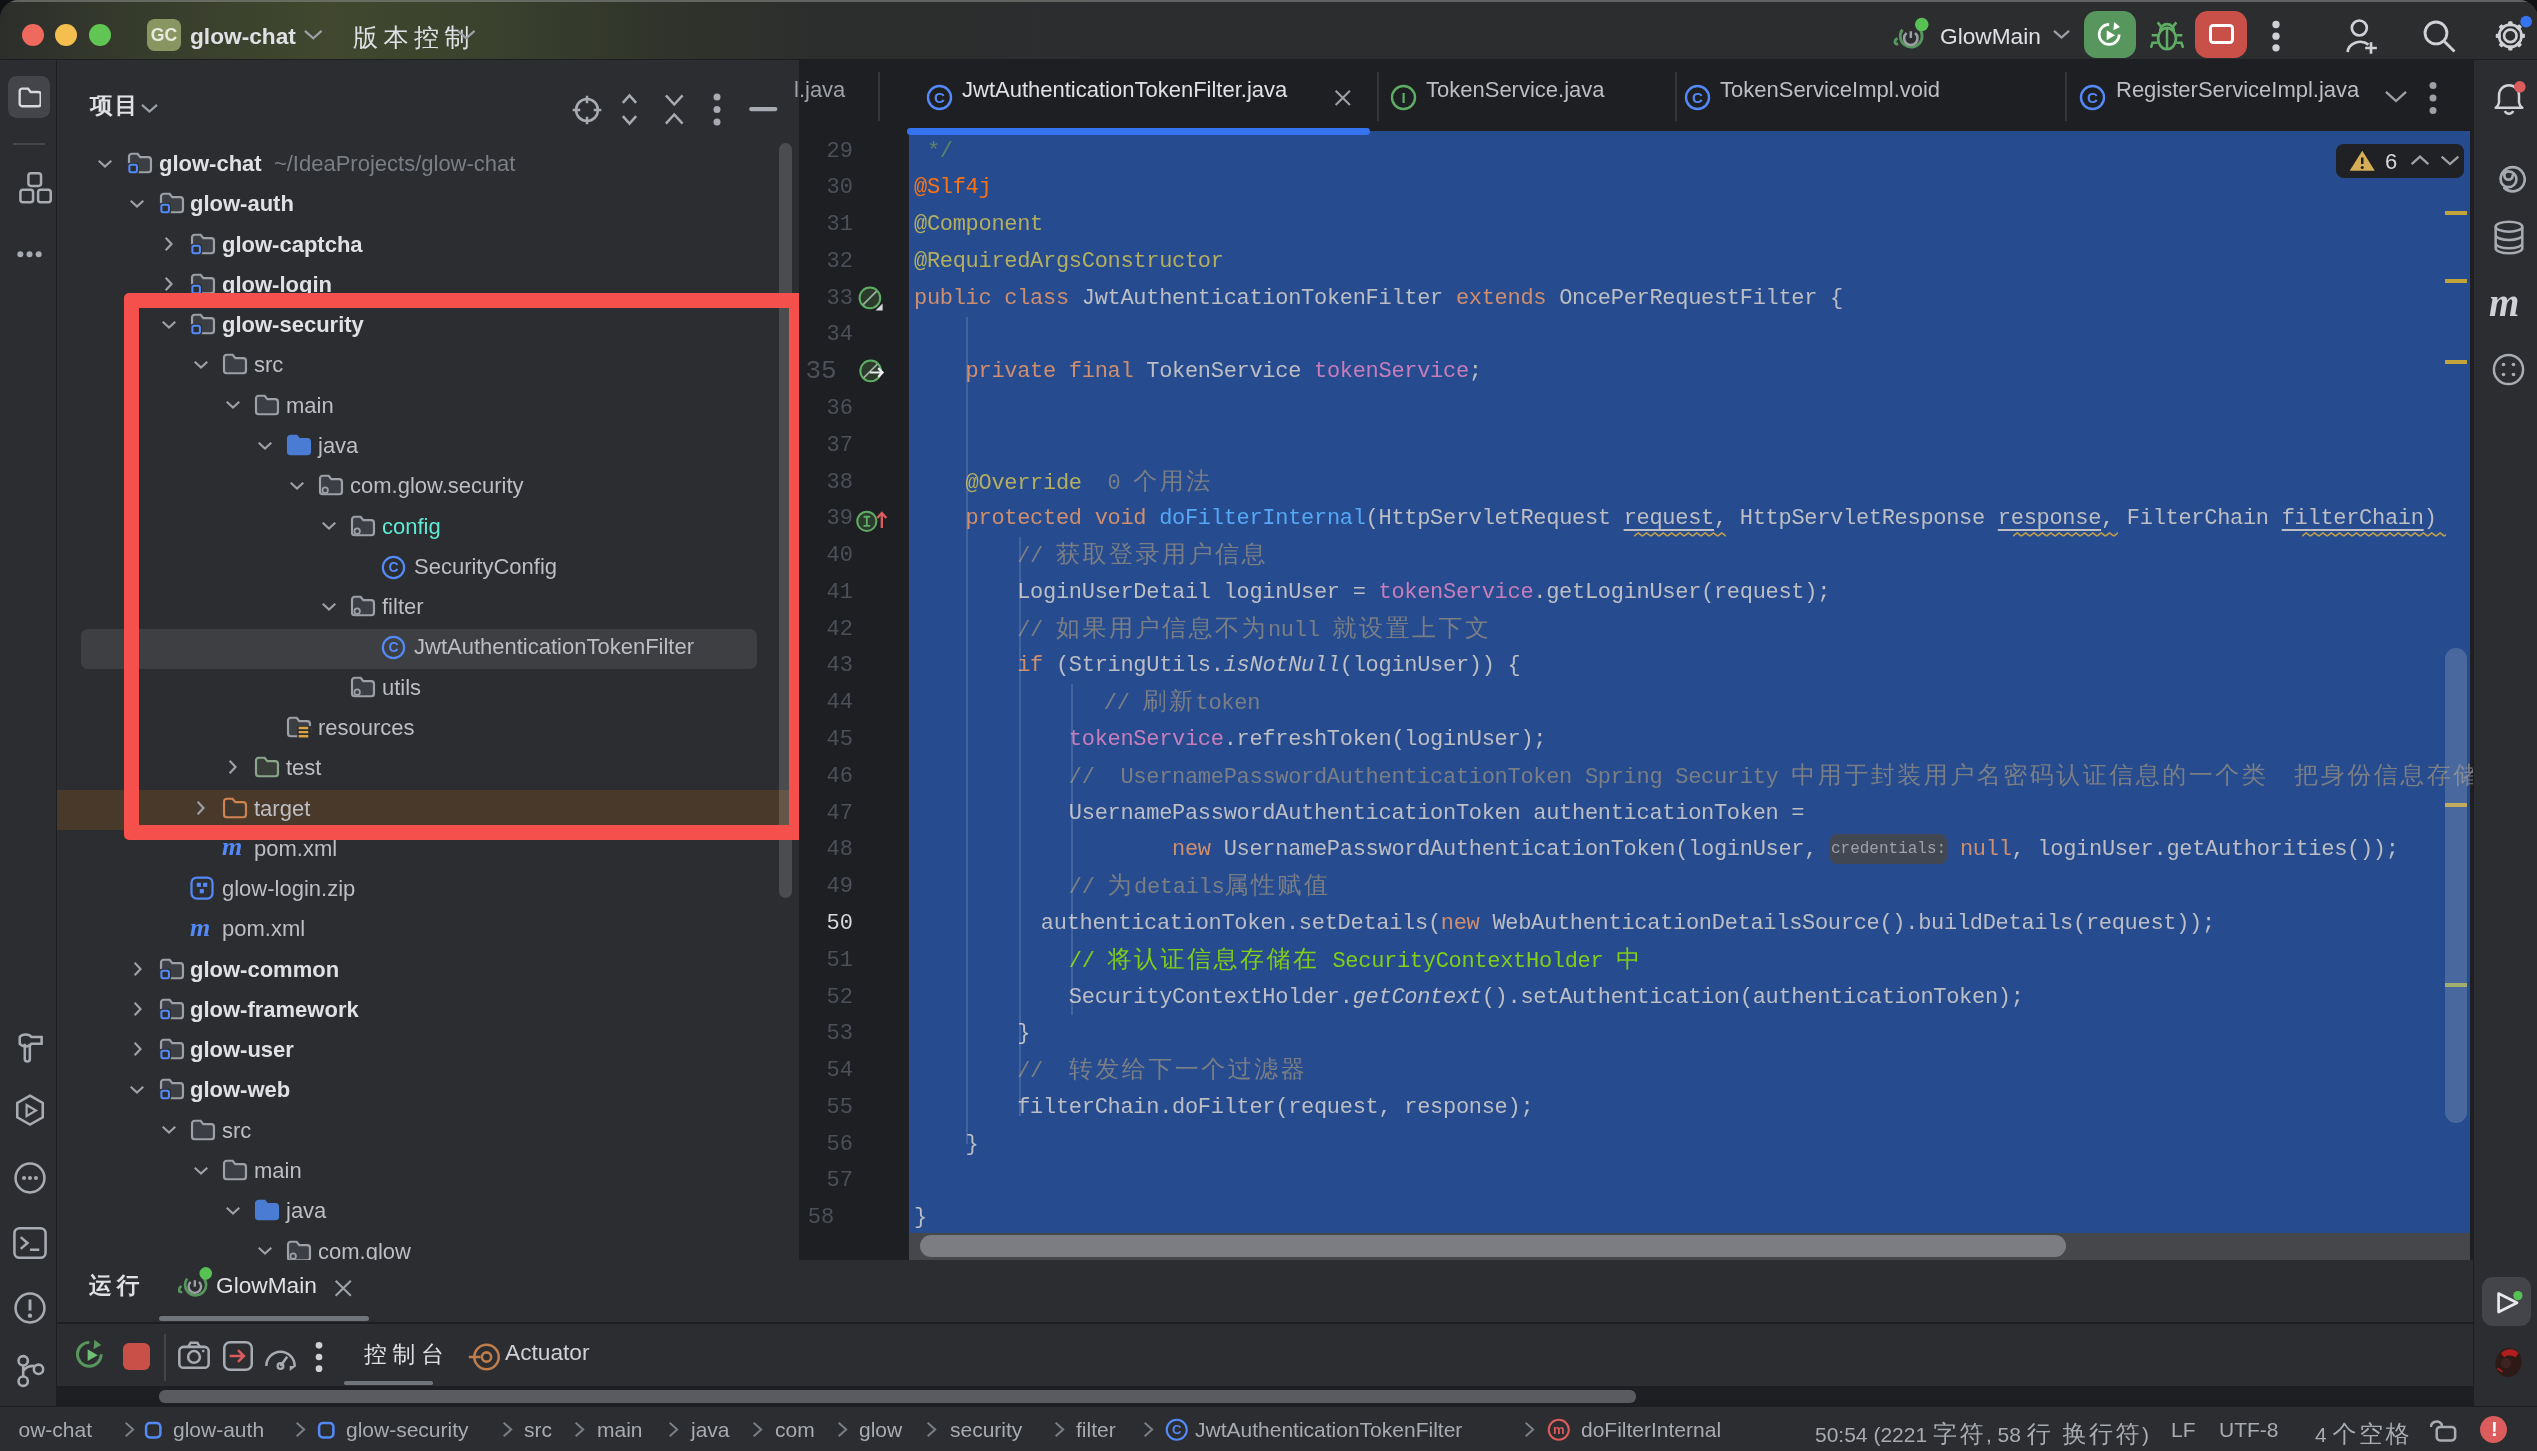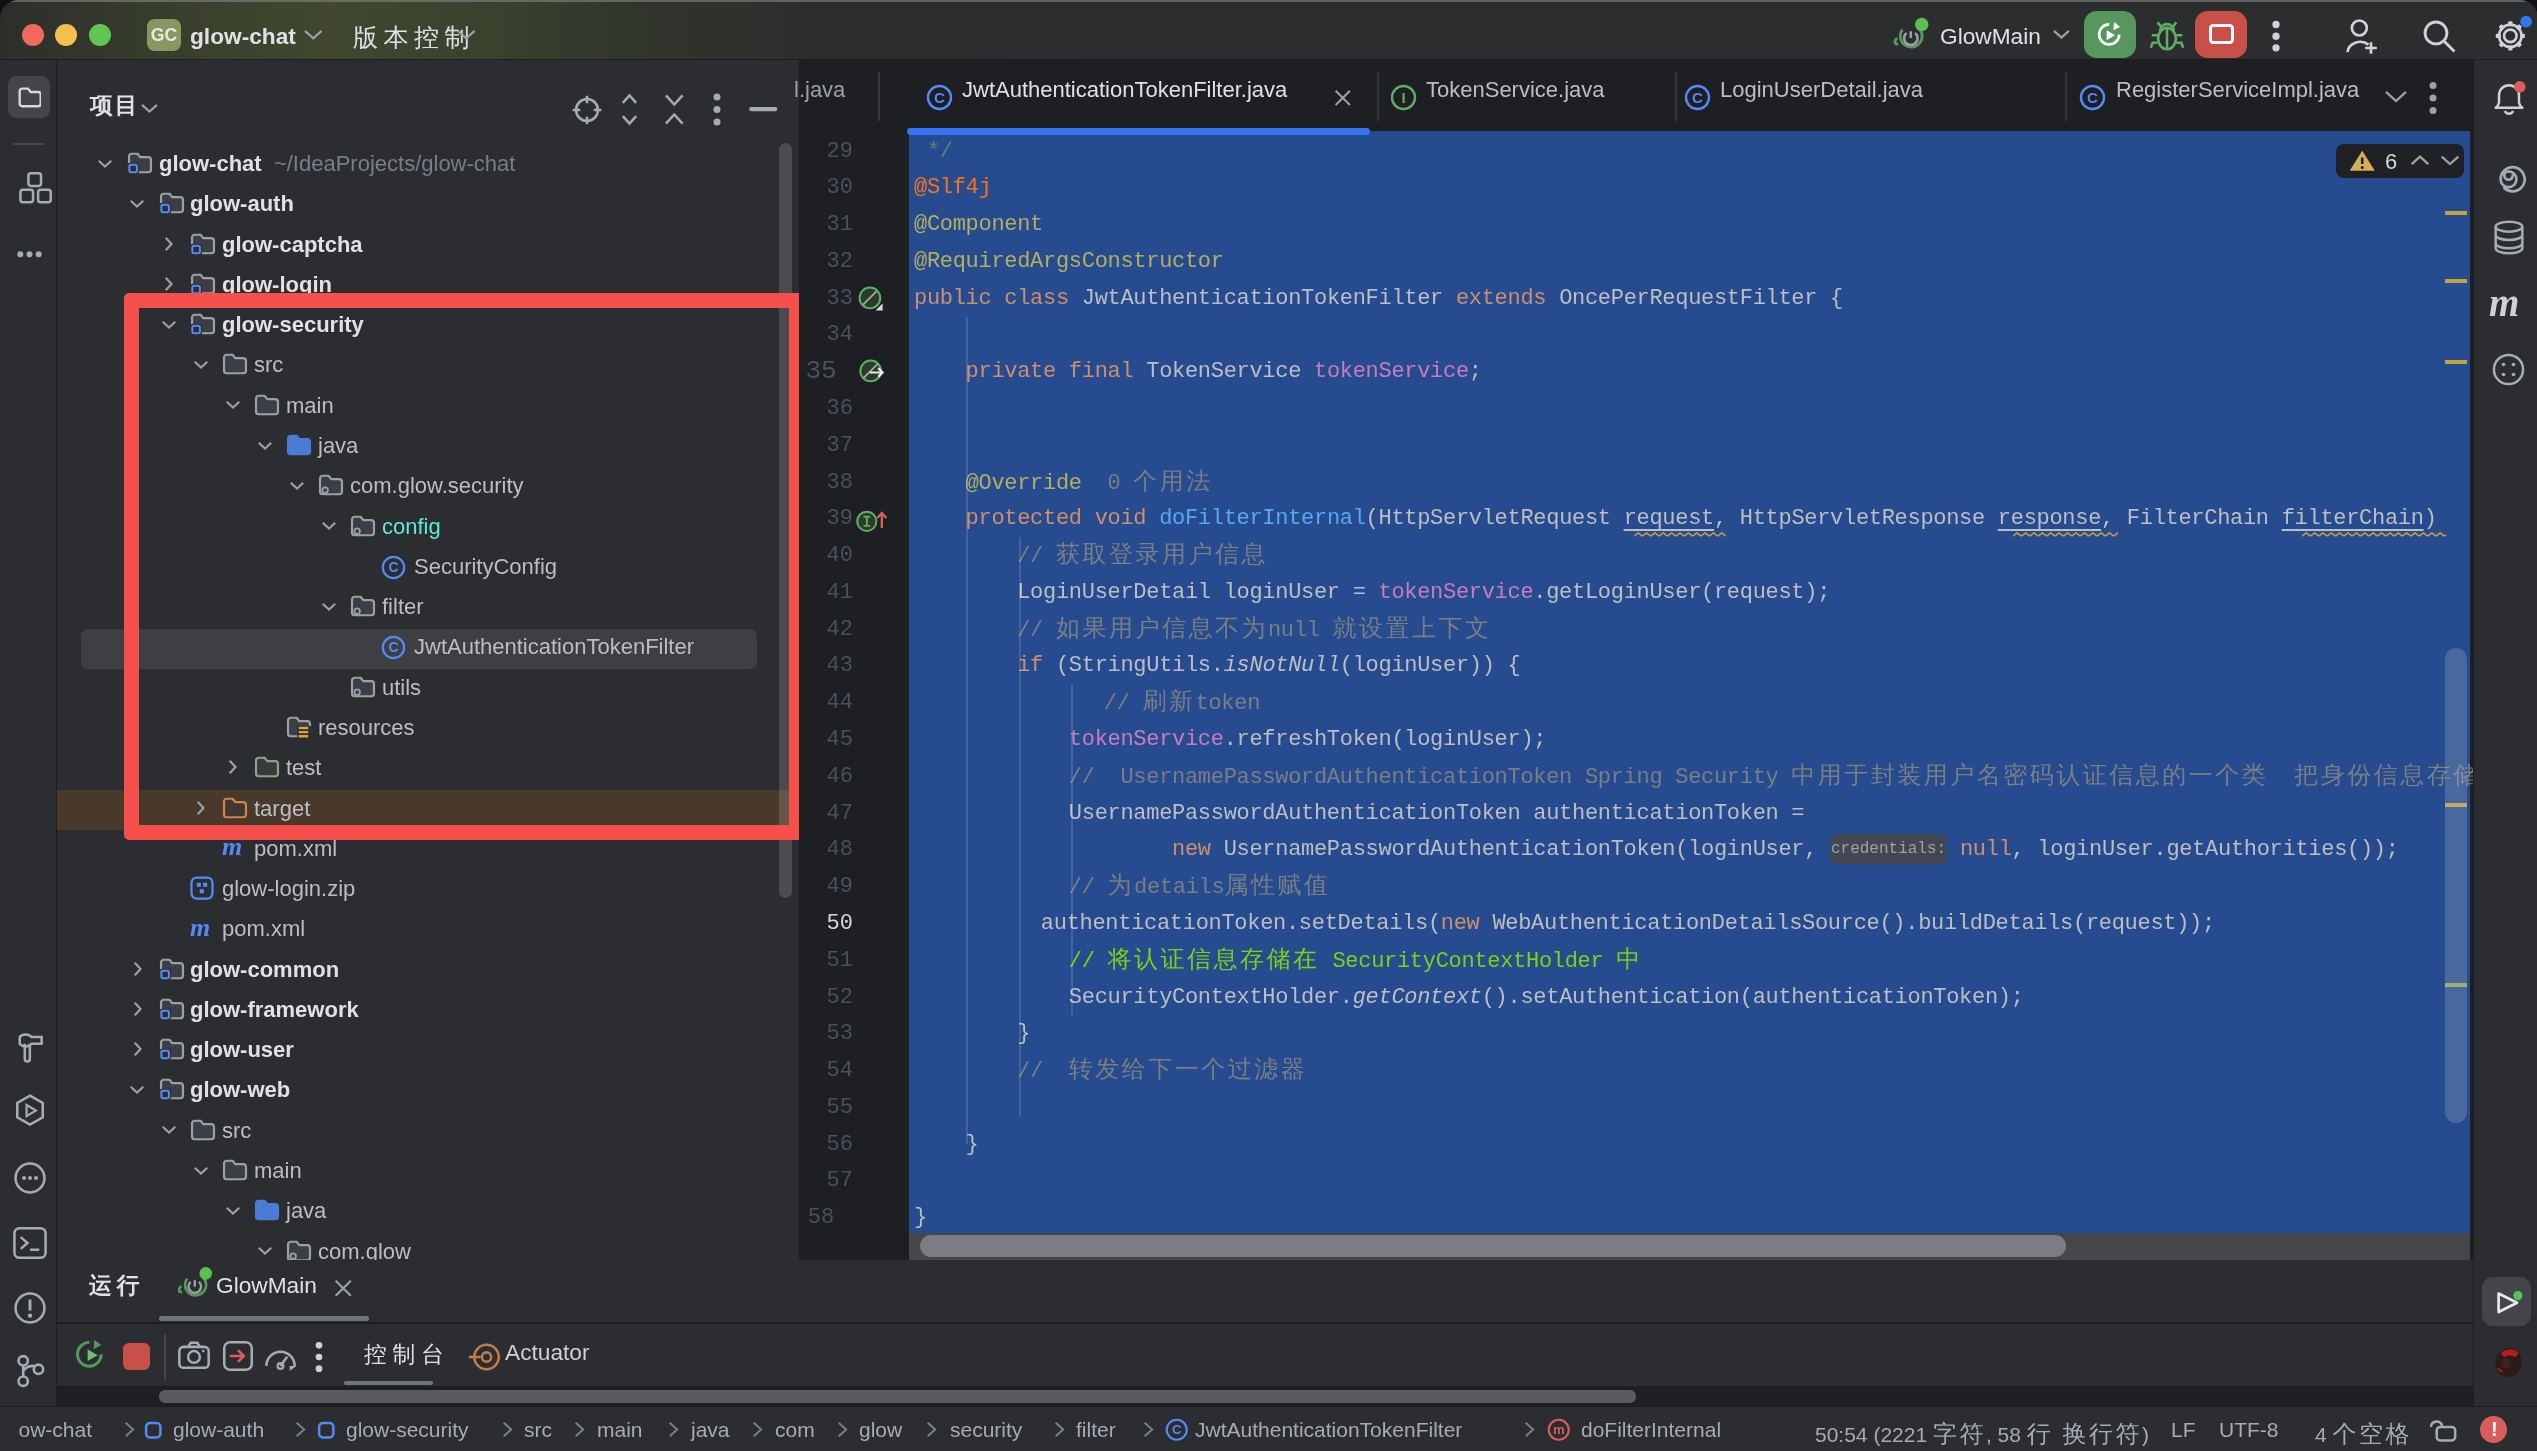--- a/index.html
+++ b/index.html
@@ -372,21 +372,21 @@
 <div class="abs" style="left:907px;top:128px;width:463px;height:6.7px;background:#3574f0;border-radius:3.4px"></div>
 <svg class="abs" style="left:1390px;top:84px" width="27" height="27" viewBox="0 0 34 34">
       <circle cx="17" cy="17" r="14.5" fill="none" stroke="#5fad65" stroke-width="3"></circle>
       <text x="17" y="23.5" text-anchor="middle" font-family="Liberation Sans" font-size="19" font-weight="700" fill="#5fad65">I</text>
     </svg>
 <div class="abs" style="left:1426px;top:77px;color:#bcbec4;font-size:22px">TokenService.java</div>
 <svg class="abs" style="left:1684px;top:84px" width="27" height="27" viewBox="0 0 34 34">
       <circle cx="17" cy="17" r="14.5" fill="none" stroke="#548af7" stroke-width="3"></circle>
       <text x="17" y="23.5" text-anchor="middle" font-family="Liberation Sans" font-size="19" font-weight="700" fill="#548af7">C</text>
     </svg>
-<div class="abs" style="left:1720px;top:77px;color:#bcbec4;font-size:22px">LoginUserDetail.java</div>
+<div class="abs" style="left:1720px;top:77px;color:#bcbec4;font-size:22px">TokenServiceImpl.void</div>
 <svg class="abs" style="left:2079px;top:84px" width="27" height="27" viewBox="0 0 34 34">
       <circle cx="17" cy="17" r="14.5" fill="none" stroke="#548af7" stroke-width="3"></circle>
       <text x="17" y="23.5" text-anchor="middle" font-family="Liberation Sans" font-size="19" font-weight="700" fill="#548af7">C</text>
     </svg>
 <div class="abs" style="left:2116px;top:77px;color:#bcbec4;font-size:22px">RegisterServiceImpl.java</div>
 <svg class="abs" style="left:2385px;top:91px;" width="22" height="11.7" viewBox="0 0 26 14">
       <path d="M1 1 L13 12 L25 1" stroke="#9da0a6" stroke-width="2.8" fill="none"></path>
     </svg>
 <svg class="abs" style="left:2428px;top:81px;" width="10" height="34" viewBox="0 0 12 40">
       <circle cx="6" cy="5" r="4.2" fill="#9da0a6"></circle>
@@ -436,20 +436,21 @@
 <div class="abs mono" style="left:886px;top:905px;font-size:22px;letter-spacing:-0.3px;line-height:37px;white-space:pre">            <span style="color:#bcbec4;">authenticationToken.setDetails(</span><span style="color:#cf8e6d;">new </span><span style="color:#bcbec4;">WebAuthenticationDetailsSource().buildDetails(request));</span></div>
 <div class="abs mono" style="left:789px;top:942px;width:64px;text-align:right;font-size:22px;line-height:37px;color:#4b5059">51</div>
 <div class="abs mono" style="left:914px;top:942px;font-size:22px;letter-spacing:-0.3px;line-height:37px;white-space:pre">            <span style="color:#84cc16;">// <span class="cj">将认证信息存储在</span> SecurityContextHolder <span class="cj">中</span></span></div>
 <div class="abs mono" style="left:789px;top:979px;width:64px;text-align:right;font-size:22px;line-height:37px;color:#4b5059">52</div>
 <div class="abs mono" style="left:914px;top:979px;font-size:22px;letter-spacing:-0.3px;line-height:37px;white-space:pre">            <span style="color:#bcbec4;">SecurityContextHolder.</span><span style="color:#bcbec4;font-style:italic;">getContext</span><span style="color:#bcbec4;">().setAuthentication(authenticationToken);</span></div>
 <div class="abs mono" style="left:789px;top:1015px;width:64px;text-align:right;font-size:22px;line-height:37px;color:#4b5059">53</div>
 <div class="abs mono" style="left:914px;top:1015px;font-size:22px;letter-spacing:-0.3px;line-height:37px;white-space:pre">        <span style="color:#bcbec4;">}</span></div>
 <div class="abs mono" style="left:789px;top:1052px;width:64px;text-align:right;font-size:22px;line-height:37px;color:#4b5059">54</div>
 <div class="abs mono" style="left:914px;top:1052px;font-size:22px;letter-spacing:-0.3px;line-height:37px;white-space:pre">        <span style="color:#7a7e85;">//  <span class="cj">转发给下一个过滤器</span></span></div>
 <div class="abs mono" style="left:789px;top:1089px;width:64px;text-align:right;font-size:22px;line-height:37px;color:#4b5059">55</div>
+<div class="abs mono" style="left:914px;top:1089px;font-size:22px;letter-spacing:-0.3px;line-height:37px;white-space:pre">        <span style="color:#bcbec4;">filterChain.doFilter(request, response);</span></div>
 <div class="abs mono" style="left:789px;top:1126px;width:64px;text-align:right;font-size:22px;line-height:37px;color:#4b5059">56</div>
 <div class="abs mono" style="left:914px;top:1126px;font-size:22px;letter-spacing:-0.3px;line-height:37px;white-space:pre">    <span style="color:#bcbec4;">}</span></div>
 <div class="abs mono" style="left:789px;top:1162px;width:64px;text-align:right;font-size:22px;line-height:37px;color:#4b5059">57</div>
 <div class="abs mono" style="left:789px;top:1199px;width:64px;text-align:center;font-size:22px;line-height:37px;color:#4b5059">58</div>
 <div class="abs mono" style="left:914px;top:1199px;font-size:22px;letter-spacing:-0.3px;line-height:37px;white-space:pre"><span style="color:#bcbec4;">}</span></div>
 <div class="abs" style="left:966px;top:317px;width:1.7px;height:827px;background:rgba(255,255,255,0.13)"></div>
 <div class="abs" style="left:1019px;top:537px;width:1.7px;height:579px;background:rgba(255,255,255,0.13)"></div>
 <div class="abs" style="left:1071px;top:684px;width:1.7px;height:331px;background:rgba(255,255,255,0.13)"></div>
 <svg class="abs" style="left:1634px;top:532px" width="92" height="5.9" viewBox="0 0 110 7">
       <path d="M0 5 l5 -4 l5 4M10 5 l5 -4 l5 4M20 5 l5 -4 l5 4M30 5 l5 -4 l5 4M40 5 l5 -4 l5 4M50 5 l5 -4 l5 4M60 5 l5 -4 l5 4M70 5 l5 -4 l5 4M80 5 l5 -4 l5 4M90 5 l5 -4 l5 4M100 5 l5 -4 l5 4" stroke="#c29e49" stroke-width="1.8" fill="none"></path>

